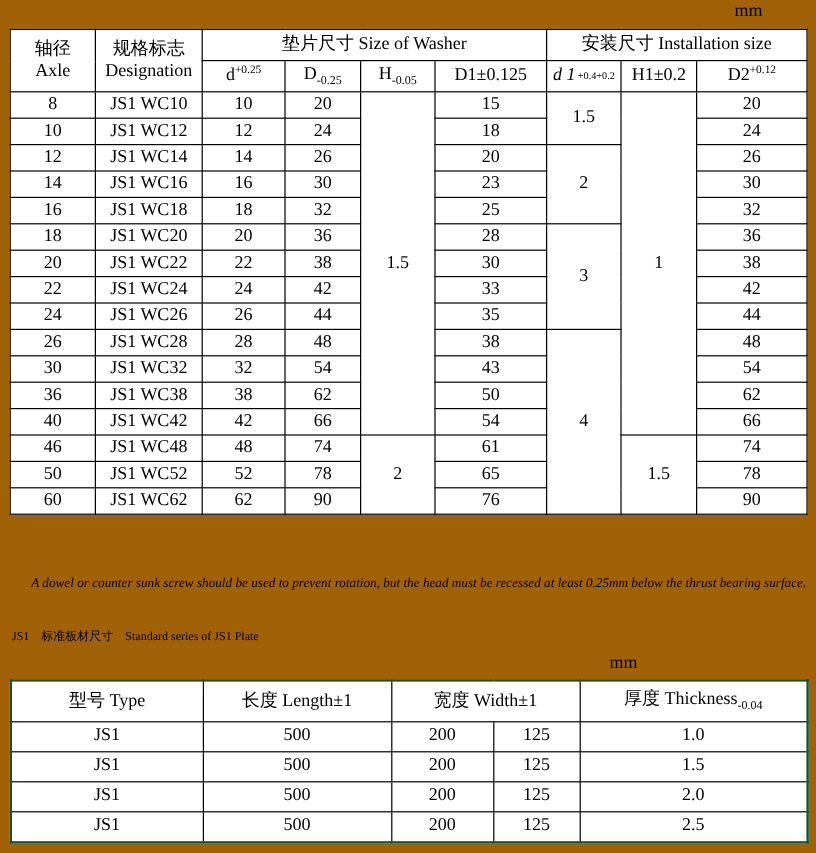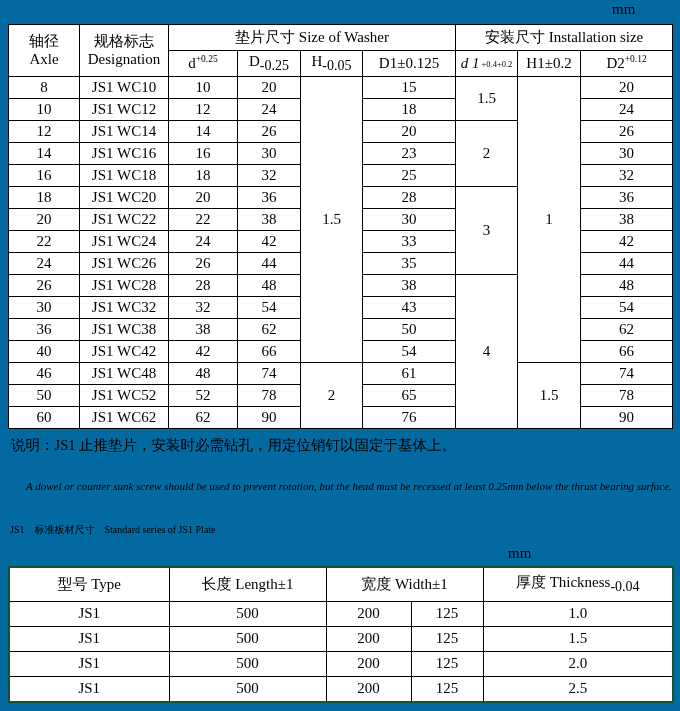--- a/index.html
+++ b/index.html
@@ -1,41 +1,41 @@
 <!DOCTYPE html>
 <html><head>
 <meta charset="utf-8">
 <style>
   html,body{margin:0;padding:0;background:#fff;}
   body{
     width:680px;height:711px;
     font-family:"Liberation Serif","DejaVu Serif",serif;
     color:#000;
   }
-  .page{position:relative;width:680px;height:711px;background:#0369a1;overflow:hidden;}
+  .page{position:relative;width:680px;height:711px;background:#a16207;overflow:hidden;}
   .unit-top{position:absolute;top:1px;left:612px;font-size:15px;}
   .unit-mid{position:absolute;top:545px;left:508px;font-size:15px;}
 
   table{border-collapse:collapse;table-layout:fixed;background:#fff;}
   th,td{
     border:1px solid #000;
     text-align:center;vertical-align:middle;
     font-weight:normal;padding:0;
     font-size:15px;line-height:1.15;
     overflow:hidden;white-space:nowrap;
   }
 
   .main-table{position:absolute;top:24px;left:8px;width:664px;}
   .main-table thead th{height:25px;}
   .main-table tbody td{height:21px;}
 
   .two-line span{display:block;}
 
   .sup{font-size:9.5px;vertical-align:super;letter-spacing:0;}
-  .sub{font-size:14px;vertical-align:sub;}
+  .sub{font-size:10px;vertical-align:sub;}
   .ital{font-style:italic;margin-top:24px;}
   .stack{
     display:inline-flex;justify-content:center;
     font-size:8.5px;line-height:9px;text-align:left;
     vertical-align:middle;margin-left:2px;
   }
 
   .note-cn{position:absolute;top:436px;left:11px;width:660px;font-size:14.5px;margin:0;}
   .note-en{
     position:absolute;top:459px;left:11px;width:661px;
@@ -225,21 +225,20 @@
           <td>60</td>
           <td>JS1 WC62</td>
           <td>62</td>
           <td>90</td>
           <td>76</td>
           <td>90</td>
         </tr>
       </tbody>
   </table>
 
-  <p class="note-cn">说明：JS1 止推垫片，安装时必需钻孔，用定位销钉以固定于基体上。</p>
   <p class="note-en">A dowel or counter sunk screw should be used to prevent rotation, but the head must be recessed at least 0.25mm below the thrust bearing surface.</p>
 
   <div class="section-title">JS1　标准板材尺寸　Standard series of JS1 Plate</div>
   <div class="unit-mid">mm</div>
 
   <table class="plate-table">
     <colgroup>
       <col style="width:160px">
         <col style="width:157px">
         <col style="width:85px">

